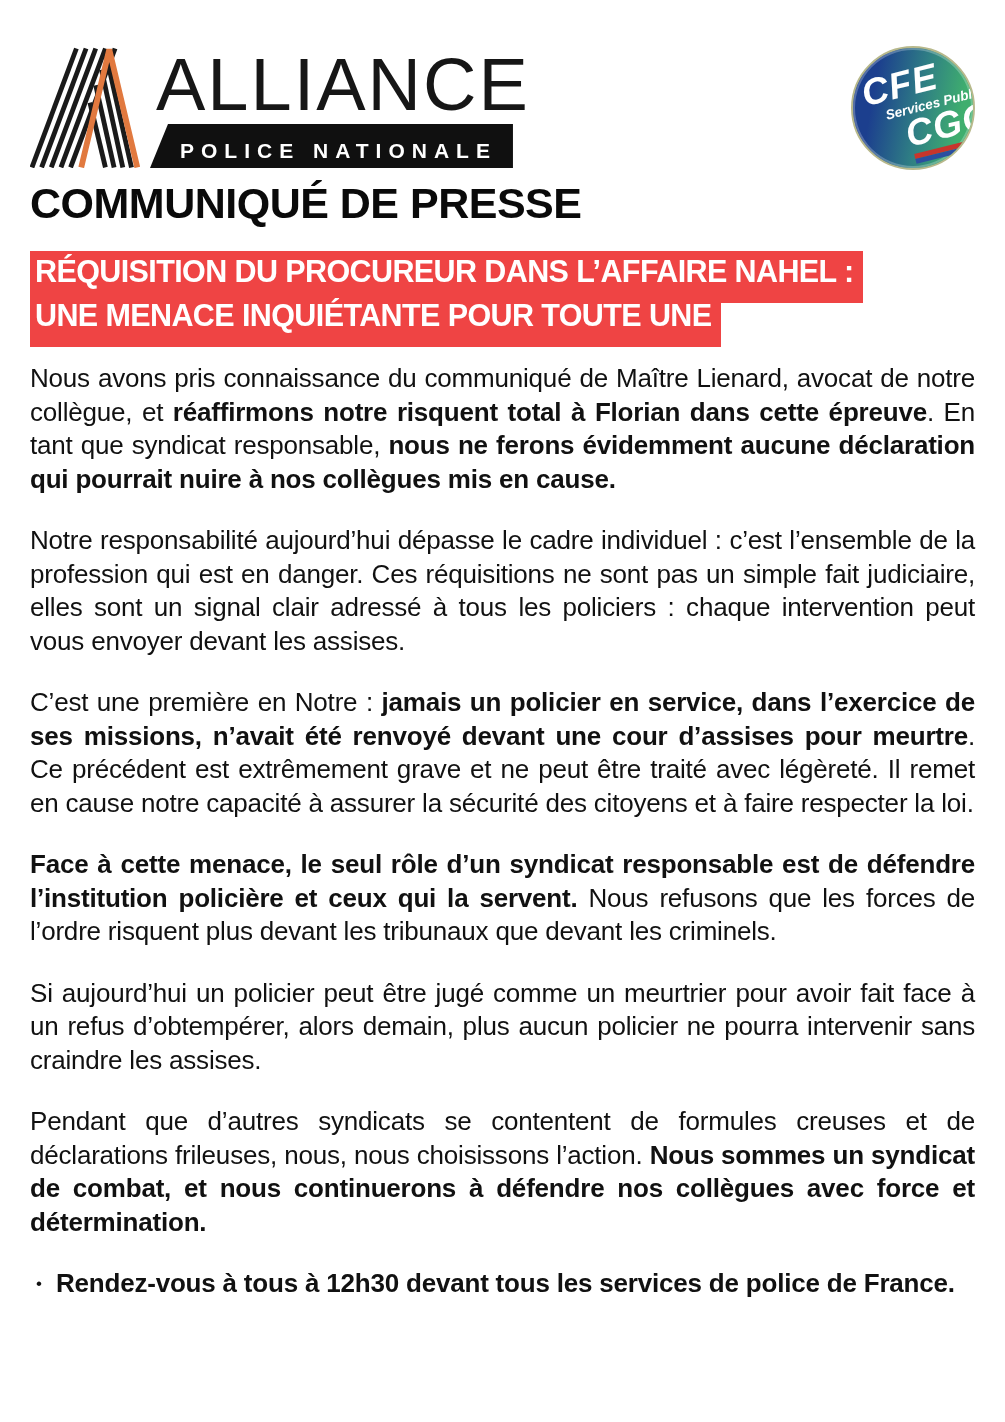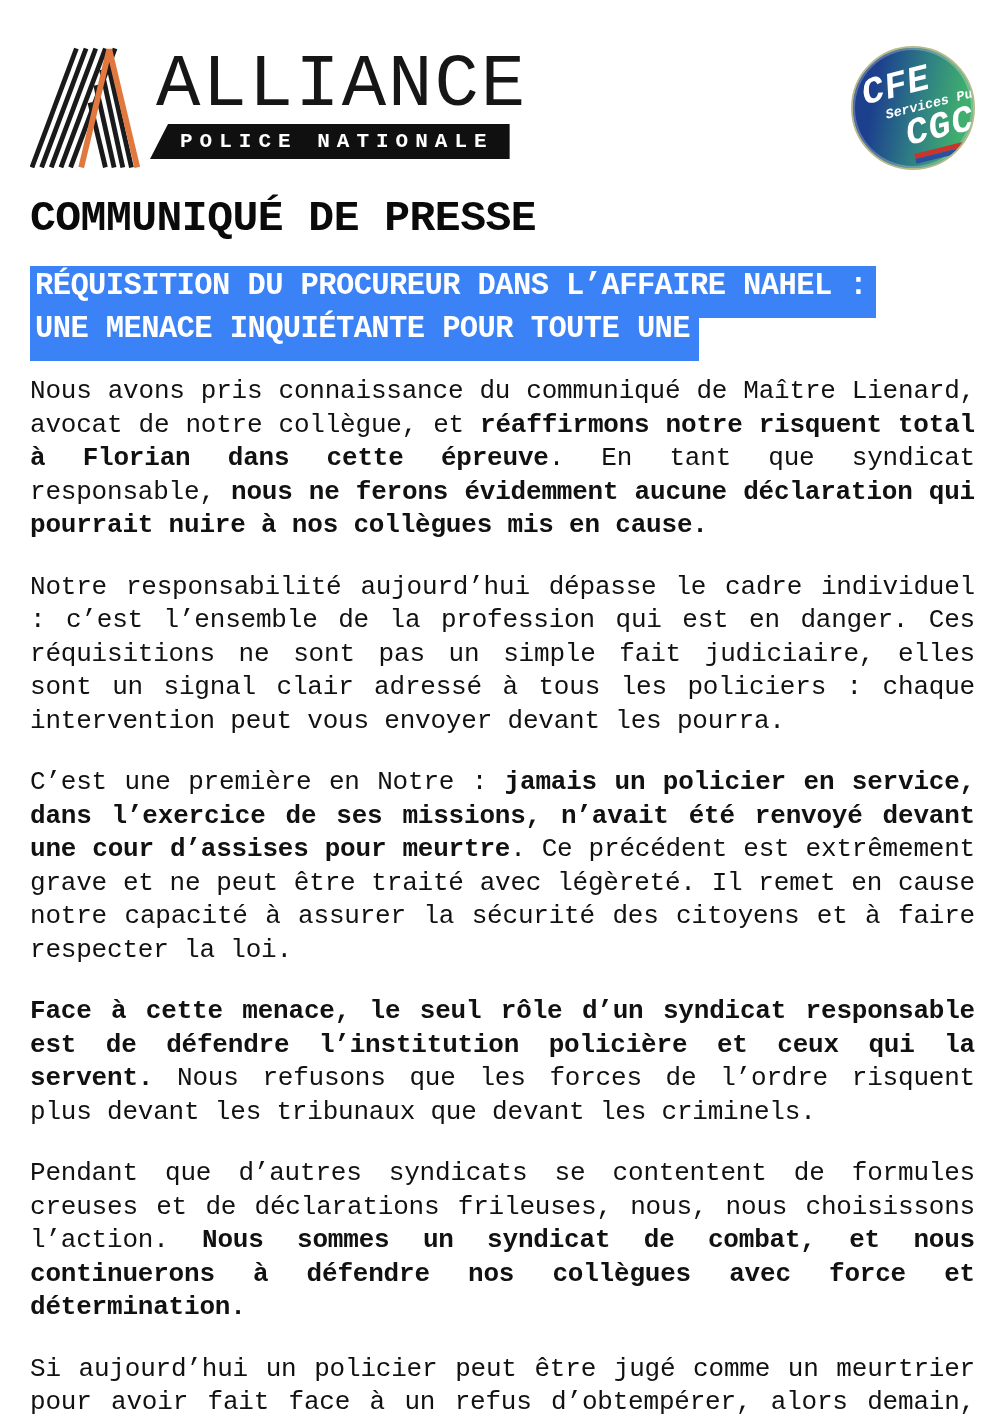--- a/index.html
+++ b/index.html
@@ -1,65 +1,65 @@
 <!DOCTYPE html>
 <html lang="fr"><head>
 <meta charset="utf-8">
 <style>
   * { margin:0; padding:0; box-sizing:border-box; }
   html,body { background:#ffffff; }
   body {
     width:1005px; height:1422px; overflow:hidden;
     font-family:"Liberation Sans", sans-serif; color:#000;
   }
-  .page { width:1005px; height:1346px; padding:46px 30px 0 30px; background:#fff;font-family:Liberation Mono, monospace; }
+  .page { width:1005px; height:1346px; padding:46px 30px 0 30px; background:#fff; }
 
   
   .header-row { display:flex; justify-content:space-between; align-items:flex-start; }
   .brand-block { display:flex; align-items:flex-start; }
   .logo-mark { width:116px; height:122px; flex:0 0 auto; }
   .brand-text { margin-left:10px; margin-top:2px; }
   .brand-name {
     font-size:74px; font-weight:400; letter-spacing:2px; line-height:1.0;
     color:#161616; white-space:nowrap;
   }
   .brand-banner {
     display:inline-block; margin-top:2px; margin-left:-6px;
     background:#101010; color:#fff; font-weight:700;
     font-size:21px; letter-spacing:7px; line-height:1;
-    padding:7px 16px 7px 30px;
+    padding:16px 16px 7px 30px;
     clip-path:polygon(18px 0, 100% 0, 100% 100%, 0 100%);
     white-space:nowrap;
   }
   
   .badge {
     width:124px; height:124px; border-radius:50%;
     background:linear-gradient(100deg,#1c3f8e 20%,#2f7f84 55%,#3fae6e 85%);
     border:2px solid #b8b98c; position:relative; overflow:hidden; flex:0 0 auto;
     box-shadow:inset 0 0 0 2px rgba(255,255,255,.25);
   }
   .badge-inner { position:absolute; inset:0; transform:rotate(-14deg); color:#fff; font-style:italic; }
   .badge-cfe  { position:absolute; top:14px; left:14px; font-size:37px; font-weight:700; letter-spacing:1px; }
   .badge-serv { position:absolute; top:53px; left:32px; font-size:13.5px; font-weight:700; white-space:nowrap; }
   .badge-cgc  { position:absolute; top:64px; left:47px; font-size:37px; font-weight:700; letter-spacing:1px; }
   .badge-stripe { position:absolute; left:50px; width:56px; height:4.5px; }
   .badge-stripe.red  { top:105px; background:#c8352c; }
   .badge-stripe.blue { top:110px; background:#2b4ea0; }
 
   
   .doc-title {
-    margin-top:26px; font-size:43px; font-weight:700; letter-spacing:-0.5px; color:#0a0a0a;
+    margin-top:11px; font-size:43px; font-weight:700; letter-spacing:-0.5px; color:#0a0a0a;
     line-height:1.05;
   }
 
   
   .headline { margin-top:26px; }
   .hl-line { line-height:39px; }
   .hl-line span {
-    background:#3b82f6; color:#fff; font-weight:700; font-size:30.5px;
+    background:#ef4444; color:#fff; font-weight:700; font-size:30.5px;
     letter-spacing:-0.6px; padding:3px 9px 15px 5px;
   }
 
   
   .body-copy { margin-top:22px; }
   .body-copy p {
     font-size:26px; line-height:33.5px; text-align:justify; color:#111;
     margin-bottom:28px; letter-spacing:-0.2px;
   }
   .body-copy p span.b { font-weight:700; }
@@ -110,25 +110,25 @@
 
   <div class="doc-title">COMMUNIQUÉ DE PRESSE</div>
 
   <div class="headline">
     <div class="hl-line"><span>RÉQUISITION DU PROCUREUR DANS L’AFFAIRE NAHEL :</span></div>
     <div class="hl-line"><span>UNE MENACE INQUIÉTANTE POUR TOUTE UNE</span></div>
   </div>
 
   <div class="body-copy">
     <p><span>Nous avons pris connaissance du communiqué de Maître Lienard, avocat de notre collègue, et </span><span class="b">réaffirmons notre risquent total à Florian dans cette épreuve</span><span>. En tant que syndicat responsable, </span><span class="b">nous ne ferons évidemment aucune déclaration qui pourrait nuire à nos collègues mis en cause.</span></p>
-    <p><span>Notre responsabilité aujourd’hui dépasse le cadre individuel : c’est l’ensemble de la profession qui est en danger. Ces réquisitions ne sont pas un simple fait judiciaire, elles sont un signal clair adressé à tous les policiers : chaque intervention peut vous envoyer devant les pourra.</span></p>
+    <p><span>Notre responsabilité aujourd’hui dépasse le cadre individuel : c’est l’ensemble de la profession qui est en danger. Ces réquisitions ne sont pas un simple fait judiciaire, elles sont un signal clair adressé à tous les policiers : chaque intervention peut vous envoyer devant les assises.</span></p>
     <p><span>C’est une première en Notre : </span><span class="b">jamais un policier en service, dans l’exercice de ses missions, n’avait été renvoyé devant une cour d’assises pour meurtre</span><span>. Ce précédent est extrêmement grave et ne peut être traité avec légèreté. Il remet en cause notre capacité à assurer la sécurité des citoyens et à faire respecter la loi.</span></p>
     <p><span class="b">Face à cette menace, le seul rôle d’un syndicat responsable est de défendre l’institution policière et ceux qui la servent.</span><span> Nous refusons que les forces de l’ordre risquent plus devant les tribunaux que devant les criminels.</span></p>
+    <p><span>Si aujourd’hui un policier peut être jugé comme un meurtrier pour avoir fait face à un refus d’obtempérer, alors demain, plus aucun policier ne pourra intervenir sans craindre les assises.</span></p>
     <p><span>Pendant que d’autres syndicats se contentent de formules creuses et de déclarations frileuses, nous, nous choisissons l’action. </span><span class="b">Nous sommes un syndicat de combat, et nous continuerons à défendre nos collègues avec force et détermination.</span></p>
-    <p><span>Si aujourd’hui un policier peut être jugé comme un meurtrier pour avoir fait face à un refus d’obtempérer, alors demain, plus aucun policier ne pourra intervenir sans craindre les assises.</span></p>
 
     <div class="bullet-row">
       <span class="bullet-dot">•</span>
       <span class="bullet-text">Rendez-vous à tous à 12h30 devant tous les services de police de France.</span>
     </div>
 
   </div>
 
 </div>
 

